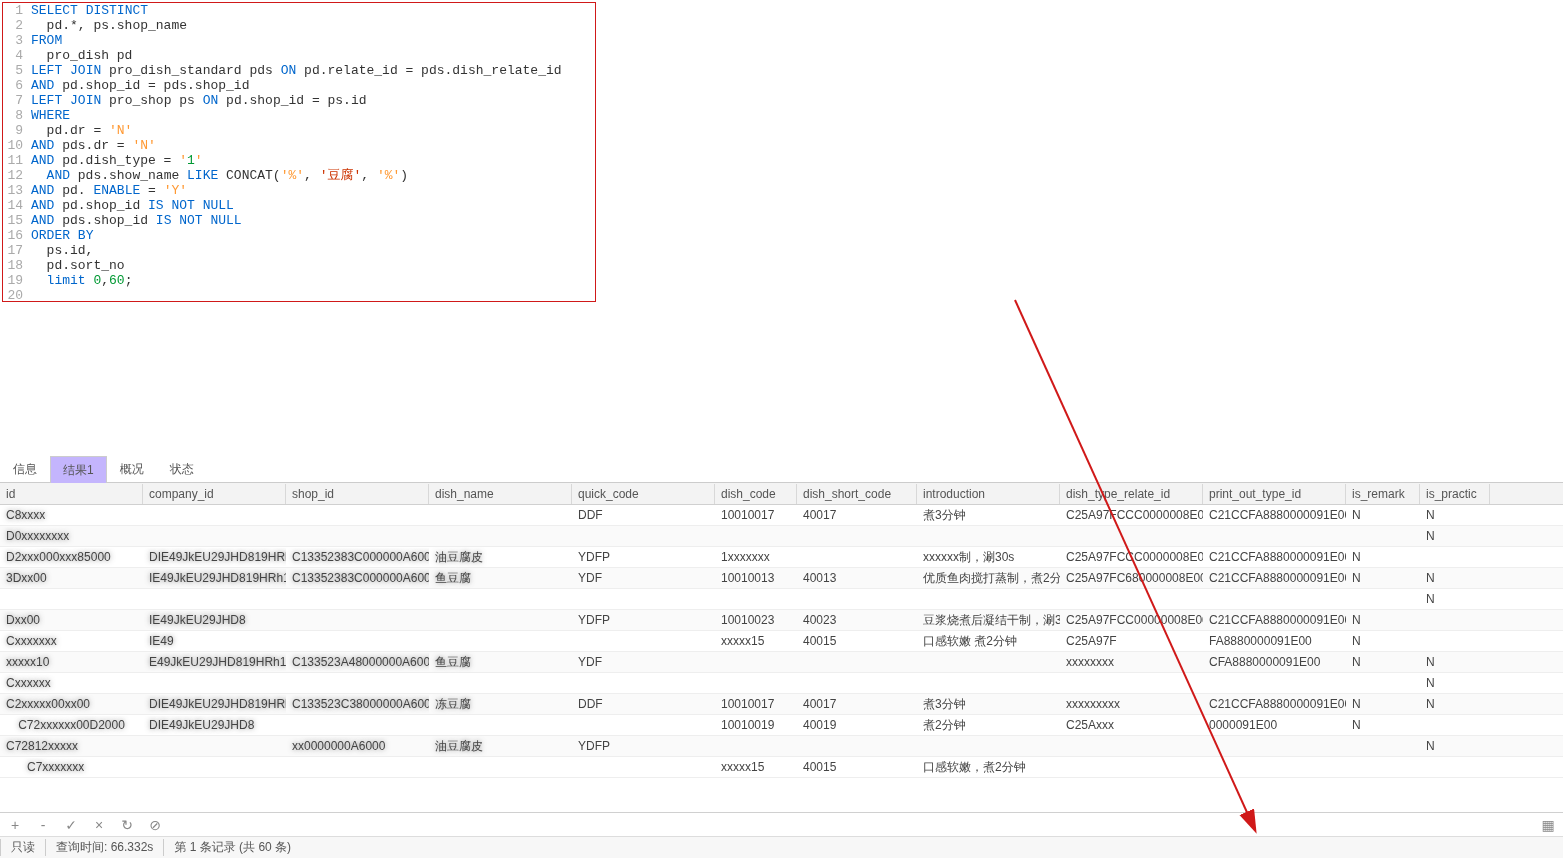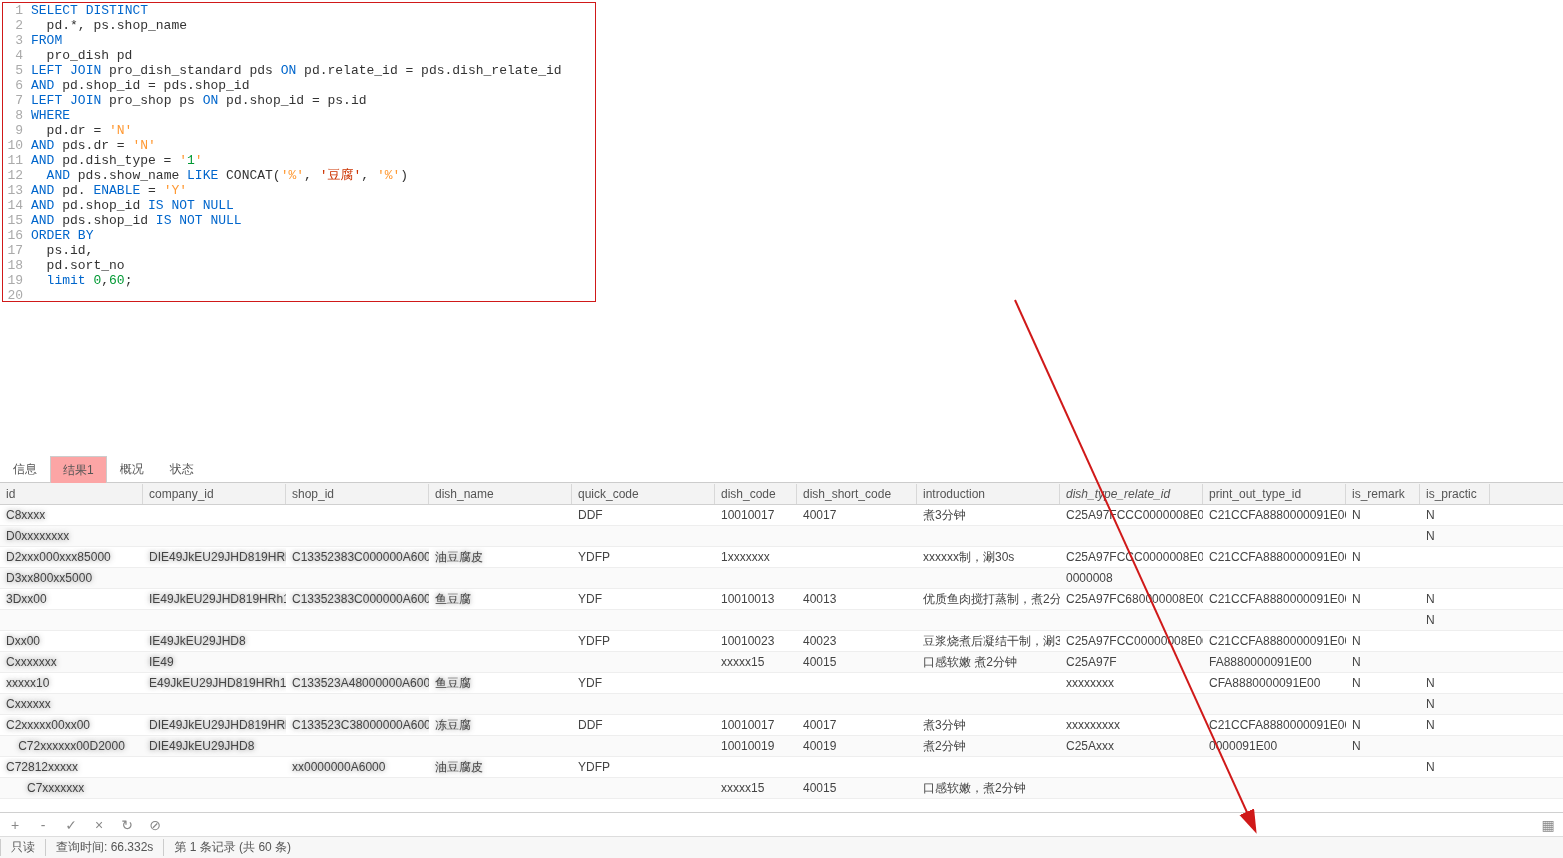--- a/index.html
+++ b/index.html
@@ -9,21 +9,21 @@
   .editor { display: flex; font-family: Consolas, "Courier New", monospace; font-size: 13px; line-height: 15px; }
   .gutter { width: 24px; text-align: right; padding-right: 4px; color: #aaa; user-select: none; }
   .code { padding-left: 4px; white-space: pre; }
   .kw { color: #0066cc; }
   .str { color: #ff9933; }
   .cn { color: #cc3300; }
   .num { color: #009933; }
   
   .tabs-row { position: absolute; left: 0; top: 457px; width: 100%; height: 26px; border-bottom: 1px solid #ccc; display: flex; align-items: flex-end; }
   .tab { padding: 5px 12px 4px; border: 1px solid transparent; border-bottom: none; font-size: 12px; color: #555; cursor: pointer; }
-  .tab.active { border-color: #ccc; background: #fca5a5; border-top: 1px solid #ccc; position: relative; top: 1px; }
+  .tab.active { border-color: #ccc; background: #c4b5fd; border-top: 1px solid #ccc; position: relative; top: 1px; }
   
   .grid { position: absolute; left: 0; top: 483px; width: 100%; }
   .grid-header { display: flex; background: #f3f3f3; border-bottom: 1px solid #d0d0d0; height: 22px; align-items: center; font-size: 12px; color: #555; }
   .grid-header .cell { border-right: 1px solid #d8d8d8; padding: 3px 6px; overflow: hidden; white-space: nowrap; }
   .grid-body .row { display: flex; height: 21px; align-items: center; border-bottom: 1px solid #eee; }
   .grid-body .row:nth-child(odd) { background: #fff; }
   .grid-body .row:nth-child(even) { background: #fafafa; }
   .grid-body .cell { padding: 2px 6px; overflow: hidden; white-space: nowrap; font-size: 12px; color: #444; }
   .blur { color: transparent; text-shadow: 0 0 5px rgba(80,80,80,0.7); user-select: none; }
   
@@ -78,21 +78,21 @@
 <div class="grid">
   <div class="grid-header" id="grid-header">
       <div class="cell" style="width: 143px;">id</div>
       <div class="cell" style="width: 143px;">company_id</div>
       <div class="cell" style="width: 143px;">shop_id</div>
       <div class="cell" style="width: 143px;">dish_name</div>
       <div class="cell" style="width: 143px;">quick_code</div>
       <div class="cell" style="width: 82px;">dish_code</div>
       <div class="cell" style="width: 120px;">dish_short_code</div>
       <div class="cell" style="width: 143px;">introduction</div>
-      <div class="cell" style="width: 143px; font-style: italic;">dish_type_relate_id</div>
+      <div class="cell" style="width: 143px;">dish_type_relate_id</div>
       <div class="cell" style="width: 143px;">print_out_type_id</div>
       <div class="cell" style="width: 74px;">is_remark</div>
       <div class="cell" style="width: 70px;">is_practic</div>
     </div>
   <div class="grid-body" id="grid-body">
       <div class="row">
         <div class="cell blur" style="width: 143px;">C8xxxx</div>
         <div class="cell" style="width: 143px;"></div>
         <div class="cell" style="width: 143px;"></div>
         <div class="cell" style="width: 143px;"></div>
@@ -124,34 +124,20 @@
         <div class="cell blur" style="width: 143px;">DIE49JkEU29JHD819HRh1</div>
         <div class="cell blur" style="width: 143px;">C13352383C000000A6000</div>
         <div class="cell blur" style="width: 143px;">油豆腐皮</div>
         <div class="cell" style="width: 143px;">YDFP</div>
         <div class="cell" style="width: 82px;">1xxxxxxx</div>
         <div class="cell" style="width: 120px;"></div>
         <div class="cell" style="width: 143px;">xxxxxx制，涮30s</div>
         <div class="cell" style="width: 143px;">C25A97FCCC0000008E000</div>
         <div class="cell" style="width: 143px;">C21CCFA8880000091E00</div>
         <div class="cell" style="width: 74px;">N</div>
-        <div class="cell" style="width: 70px;"></div>
-      </div>
-      <div class="row">
-        <div class="cell blur" style="width: 143px;">D3xx800xx5000</div>
-        <div class="cell" style="width: 143px;"></div>
-        <div class="cell" style="width: 143px;"></div>
-        <div class="cell" style="width: 143px;"></div>
-        <div class="cell" style="width: 143px;"></div>
-        <div class="cell" style="width: 82px;"></div>
-        <div class="cell" style="width: 120px;"></div>
-        <div class="cell" style="width: 143px;"></div>
-        <div class="cell" style="width: 143px;">0000008</div>
-        <div class="cell" style="width: 143px;"></div>
-        <div class="cell" style="width: 74px;"></div>
         <div class="cell" style="width: 70px;"></div>
       </div>
       <div class="row">
         <div class="cell blur" style="width: 143px;">3Dxx00</div>
         <div class="cell blur" style="width: 143px;">IE49JkEU29JHD819HRh1</div>
         <div class="cell blur" style="width: 143px;">C13352383C000000A6000</div>
         <div class="cell blur" style="width: 143px;">鱼豆腐</div>
         <div class="cell" style="width: 143px;">YDF</div>
         <div class="cell" style="width: 82px;">10010013</div>
         <div class="cell" style="width: 120px;">40013</div>

